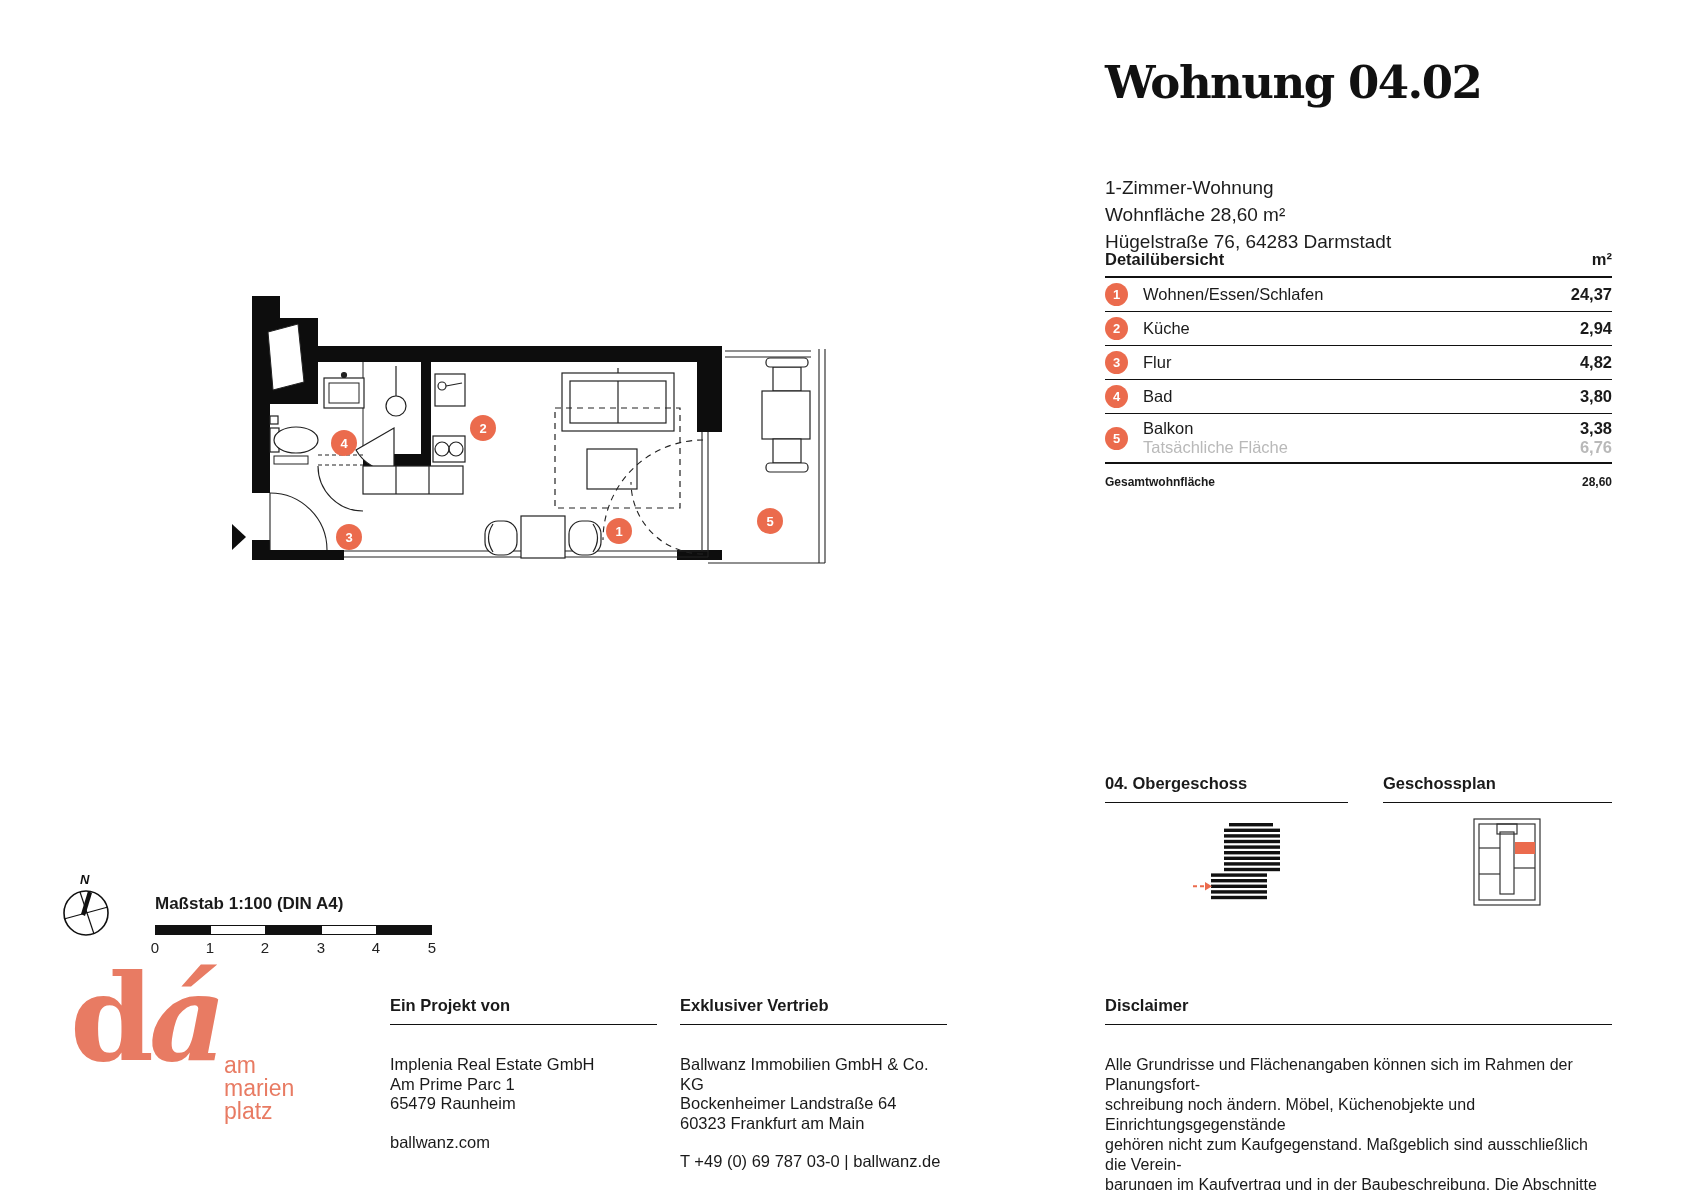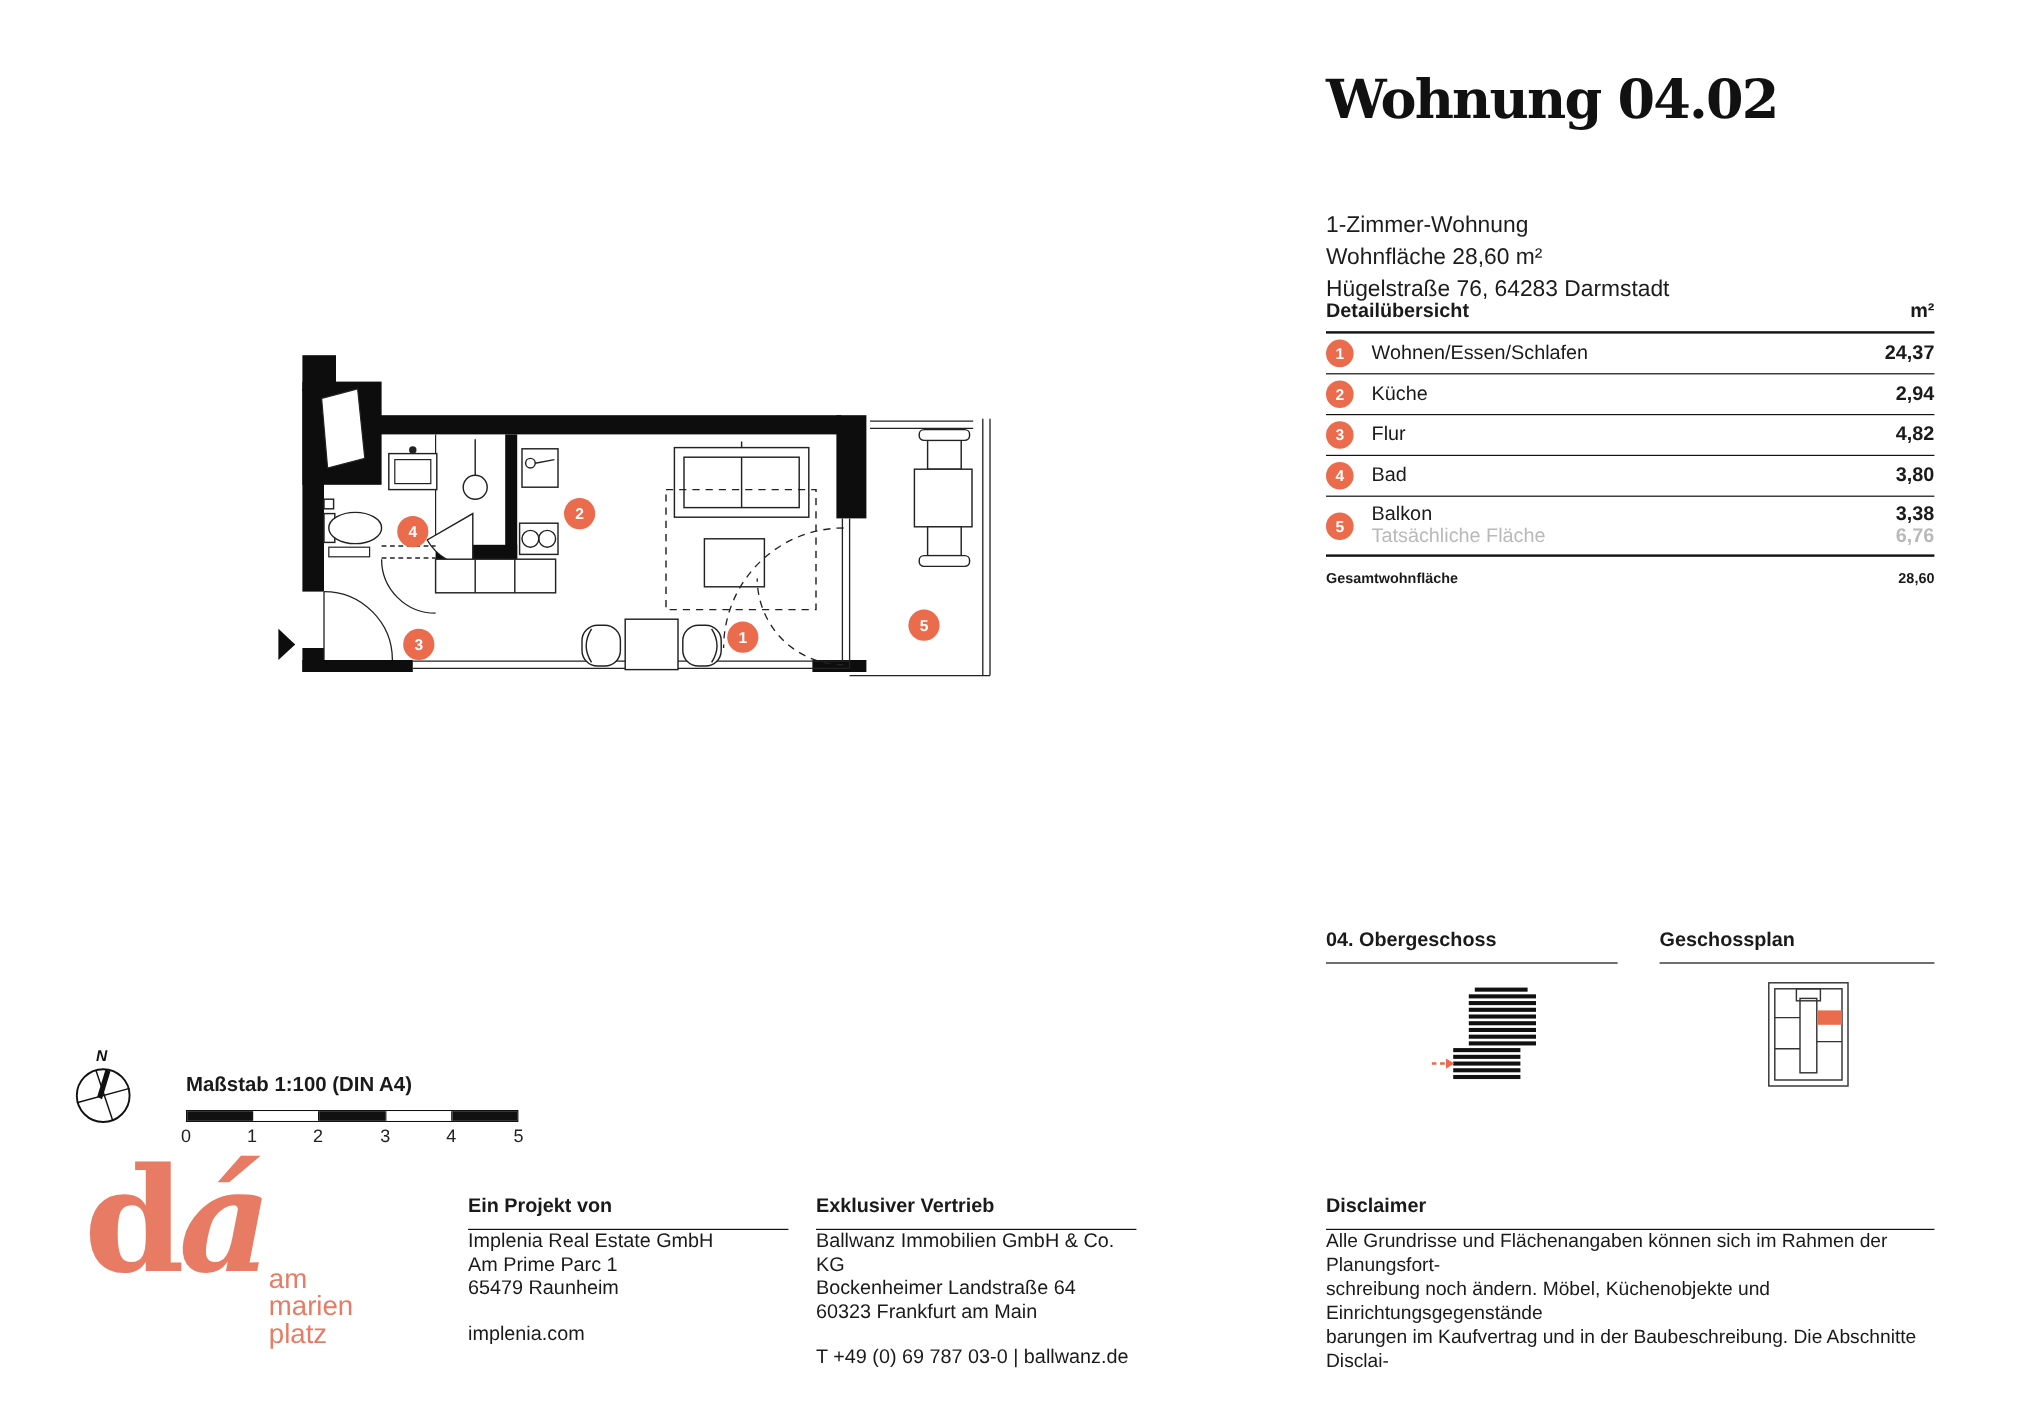--- a/index.html
+++ b/index.html
@@ -94,21 +94,21 @@
   .logo-word{
     left:224px;top:1054px;
     font-size:23px;line-height:23px;color:var(--logo);
   }
 
   
   .fcol{font-size:16.5px;}
   .fcol .fhead{
     font-weight:bold;border-bottom:1.5px solid #111;padding-bottom:9px;
   }
-  .fcol .fbody{margin-top:0;line-height:19.5px;}
+  .fcol .fbody{margin-top:30px;line-height:19.5px;}
   .fcol .flink{margin-top:19px;}
   .fcol-project{left:390px;top:996px;width:267px;}
   .fcol-sales{left:680px;top:996px;width:267px;}
   .fcol-disc{left:1105px;top:996px;width:507px;}
   .fcol-disc .fbody{font-size:16px;line-height:20px;}
 
   
   .badge-fill{fill:var(--accent);}
   .accent-fill{fill:var(--accent);}
   .accent-stroke{stroke:var(--accent);}
@@ -341,37 +341,38 @@
     <div>marien</div>
     <div>platz</div>
   </div>
 
   <div class="abs fcol fcol-project">
     <div class="fhead">Ein Projekt von</div>
     <div class="fbody">
       <div>Implenia Real Estate GmbH</div>
       <div>Am Prime Parc 1</div>
       <div>65479 Raunheim</div>
-      <div class="flink">implenia.com</div>
+      <div class="flink">ballwanz.com</div>
     </div>
   </div>
 
   <div class="abs fcol fcol-sales">
     <div class="fhead">Exklusiver Vertrieb</div>
     <div class="fbody">
       <div>Ballwanz Immobilien GmbH &amp; Co. KG</div>
       <div>Bockenheimer Landstraße 64</div>
       <div>60323 Frankfurt am Main</div>
       <div class="flink">T +49 (0) 69 787 03-0 | ballwanz.de</div>
     </div>
   </div>
 
   <div class="abs fcol fcol-disc">
     <div class="fhead">Disclaimer</div>
     <div class="fbody">
       <div>Alle Grundrisse und Flächenangaben können sich im Rahmen der Planungsfort-</div>
       <div>schreibung noch ändern. Möbel, Küchenobjekte und Einrichtungsgegenstände</div>
+      <div>gehören nicht zum Kaufgegenstand. Maßgeblich sind ausschließlich die Verein-</div>
       <div>barungen im Kaufvertrag und in der Baubeschreibung. Die Abschnitte Disclai-</div>
 
     </div>
   </div>
 
 </div>
 
 </body></html>

